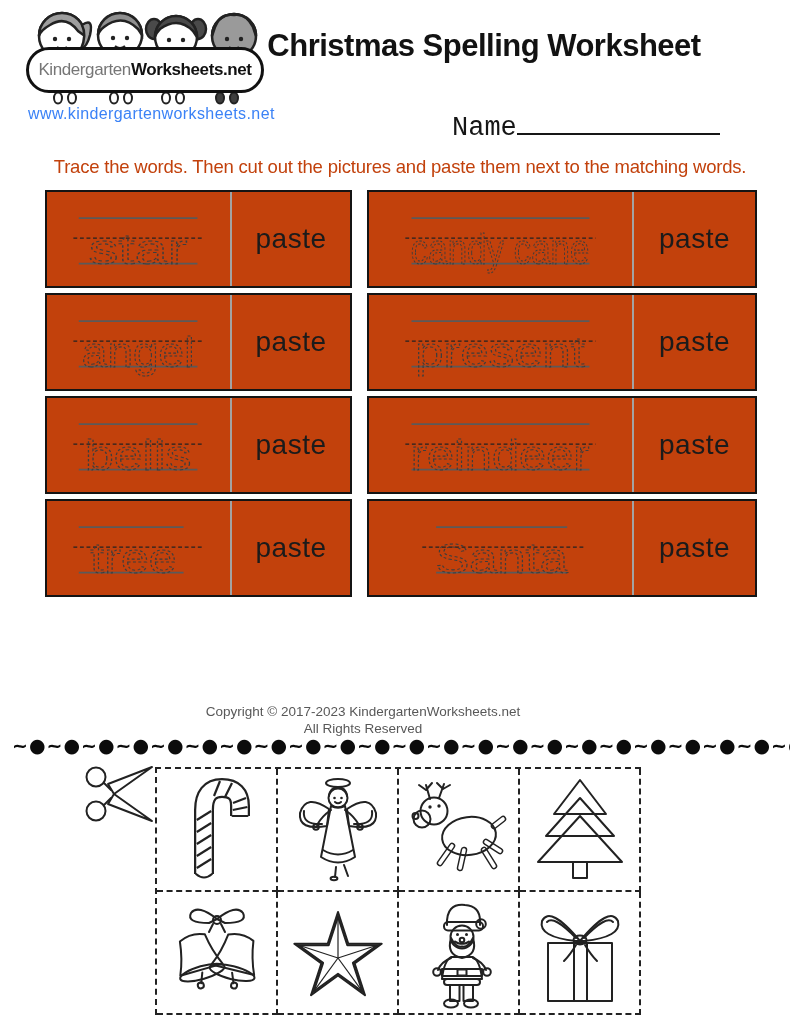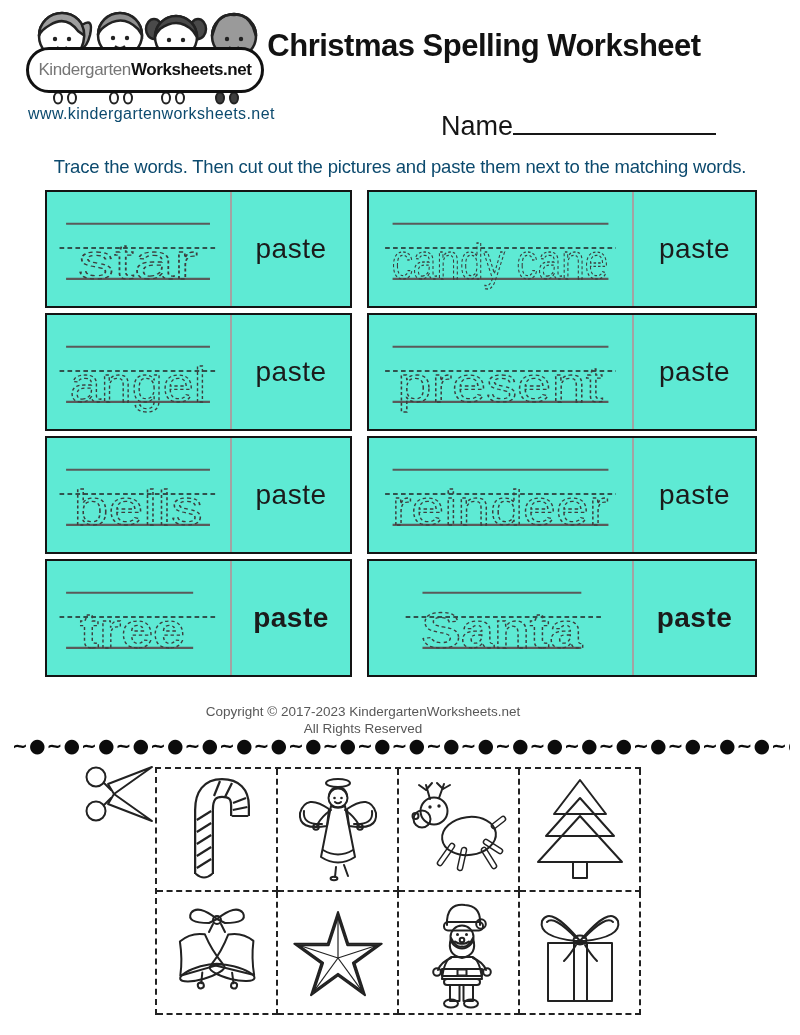--- a/index.html
+++ b/index.html
@@ -16,41 +16,41 @@
     position:absolute; left:0; top:46px; width:238px; height:46px;
     border:3px solid #111; border-radius:23px; background:#fff;
     display:flex; align-items:center; justify-content:center;
     font-size:17px; letter-spacing:-0.4px; white-space:nowrap; z-index:2;
   }
   .banner .reg { color:#767676; font-weight:400; }
   .banner .bold { color:#111; font-weight:700; }
   .feet { position:absolute; left:10px; top:90px; z-index:1; }
   .weburl {
     position:absolute; left:2px; top:104px; width:240px; 
-    color:#0c4a6e; font-size:16px; letter-spacing:0.4px;
+    color:#3b82f6; font-size:16px; letter-spacing:0.4px;
   }
 
   .title {
     position:absolute; left:262px; top:28px; width:444px; text-align:center;
     font-size:31px; font-weight:600; letter-spacing:-0.5px; color:#121212;
   }
-  .name-row { position:absolute; left:441px; top:105px; font-size:27px; color:#161616; }
+  .name-row { position:absolute; left:452px; top:105px; font-size:27px; color:#161616;font-family:Liberation Mono, monospace; }
   .name-line { display:inline-block; width:203px; border-bottom:2.5px solid #161616; height:30px; }
 
   .instruction {
     position:absolute; top:156px; left:0; width:800px; text-align:center;
-    font-size:18.5px; font-weight:500; color:#0c4a6e; letter-spacing:-0.2px;
+    font-size:18.5px; font-weight:500; color:#c2410c; letter-spacing:-0.2px;
   }
 
   
   .tables { position:absolute; left:45px; top:190px; display:flex; gap:15px; }
   .tcol-left  { width:307px; }
   .tcol-right { width:390px; }
-  .wrow { height:118px; border:2px solid #141414; background:#5eead4; display:flex; margin-bottom:5px; }
-  .wrow:last-child { margin-bottom:4px;font-weight:bold; }
+  .wrow { height:98px; border:2px solid #141414; background:#c2410c; display:flex; margin-bottom:5px; }
+  .wrow:last-child { margin-bottom:4px; }
   .wcell { position:relative; }
   .tcol-left  .wcell { width:183px; }
   .tcol-right .wcell { width:263px; }
   .pcell {
     flex:1; border-left:2px solid #a3a3a3;
     display:flex; align-items:center; justify-content:center;
     font-size:28px; letter-spacing:0.5px; color:#1b1b1b;
   }
   .tsvg { display:block; width:100%; height:100%; }
   .tsvg .gl-solid { stroke:#5a5a5a; stroke-width:2.2; }

